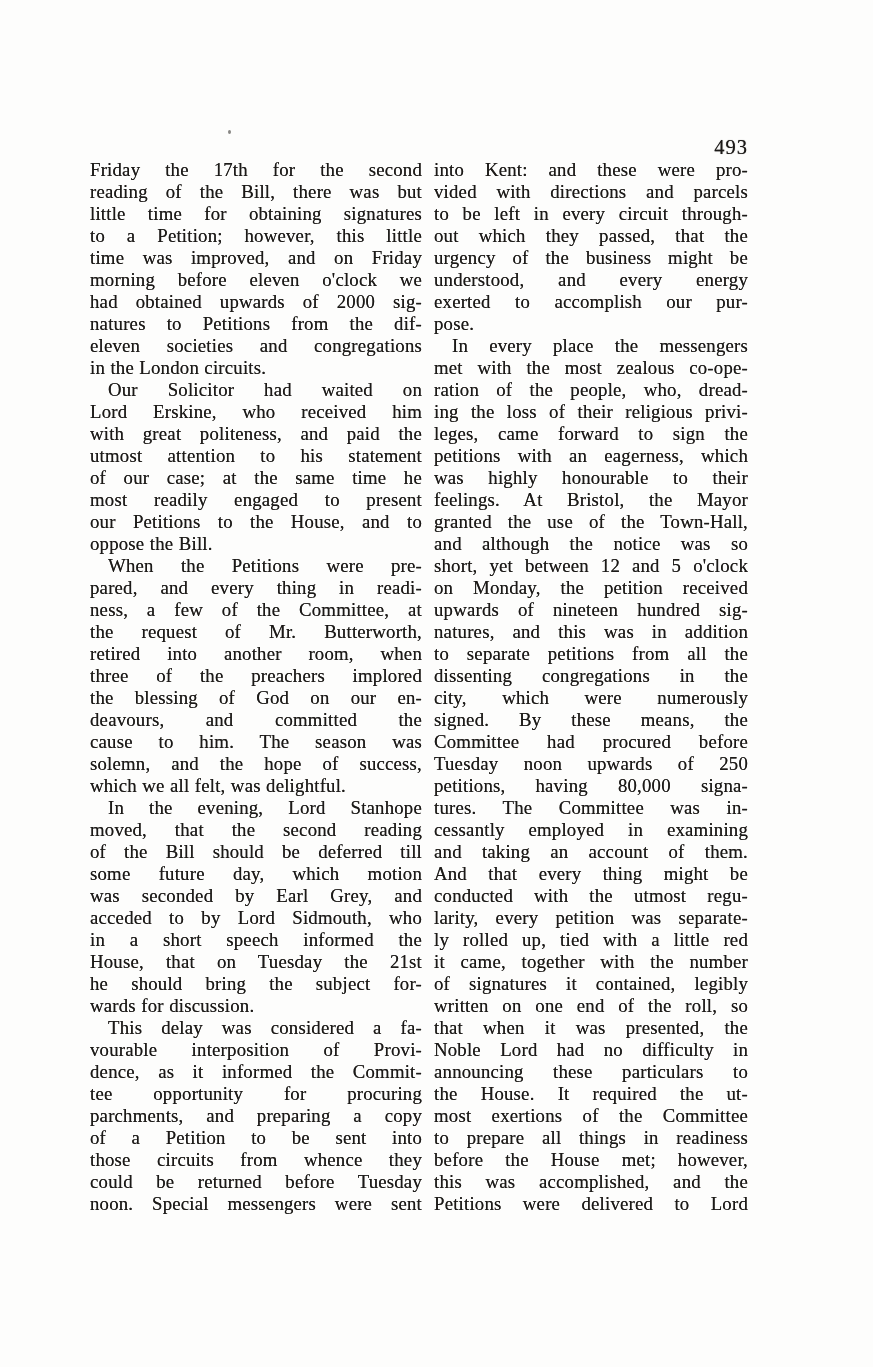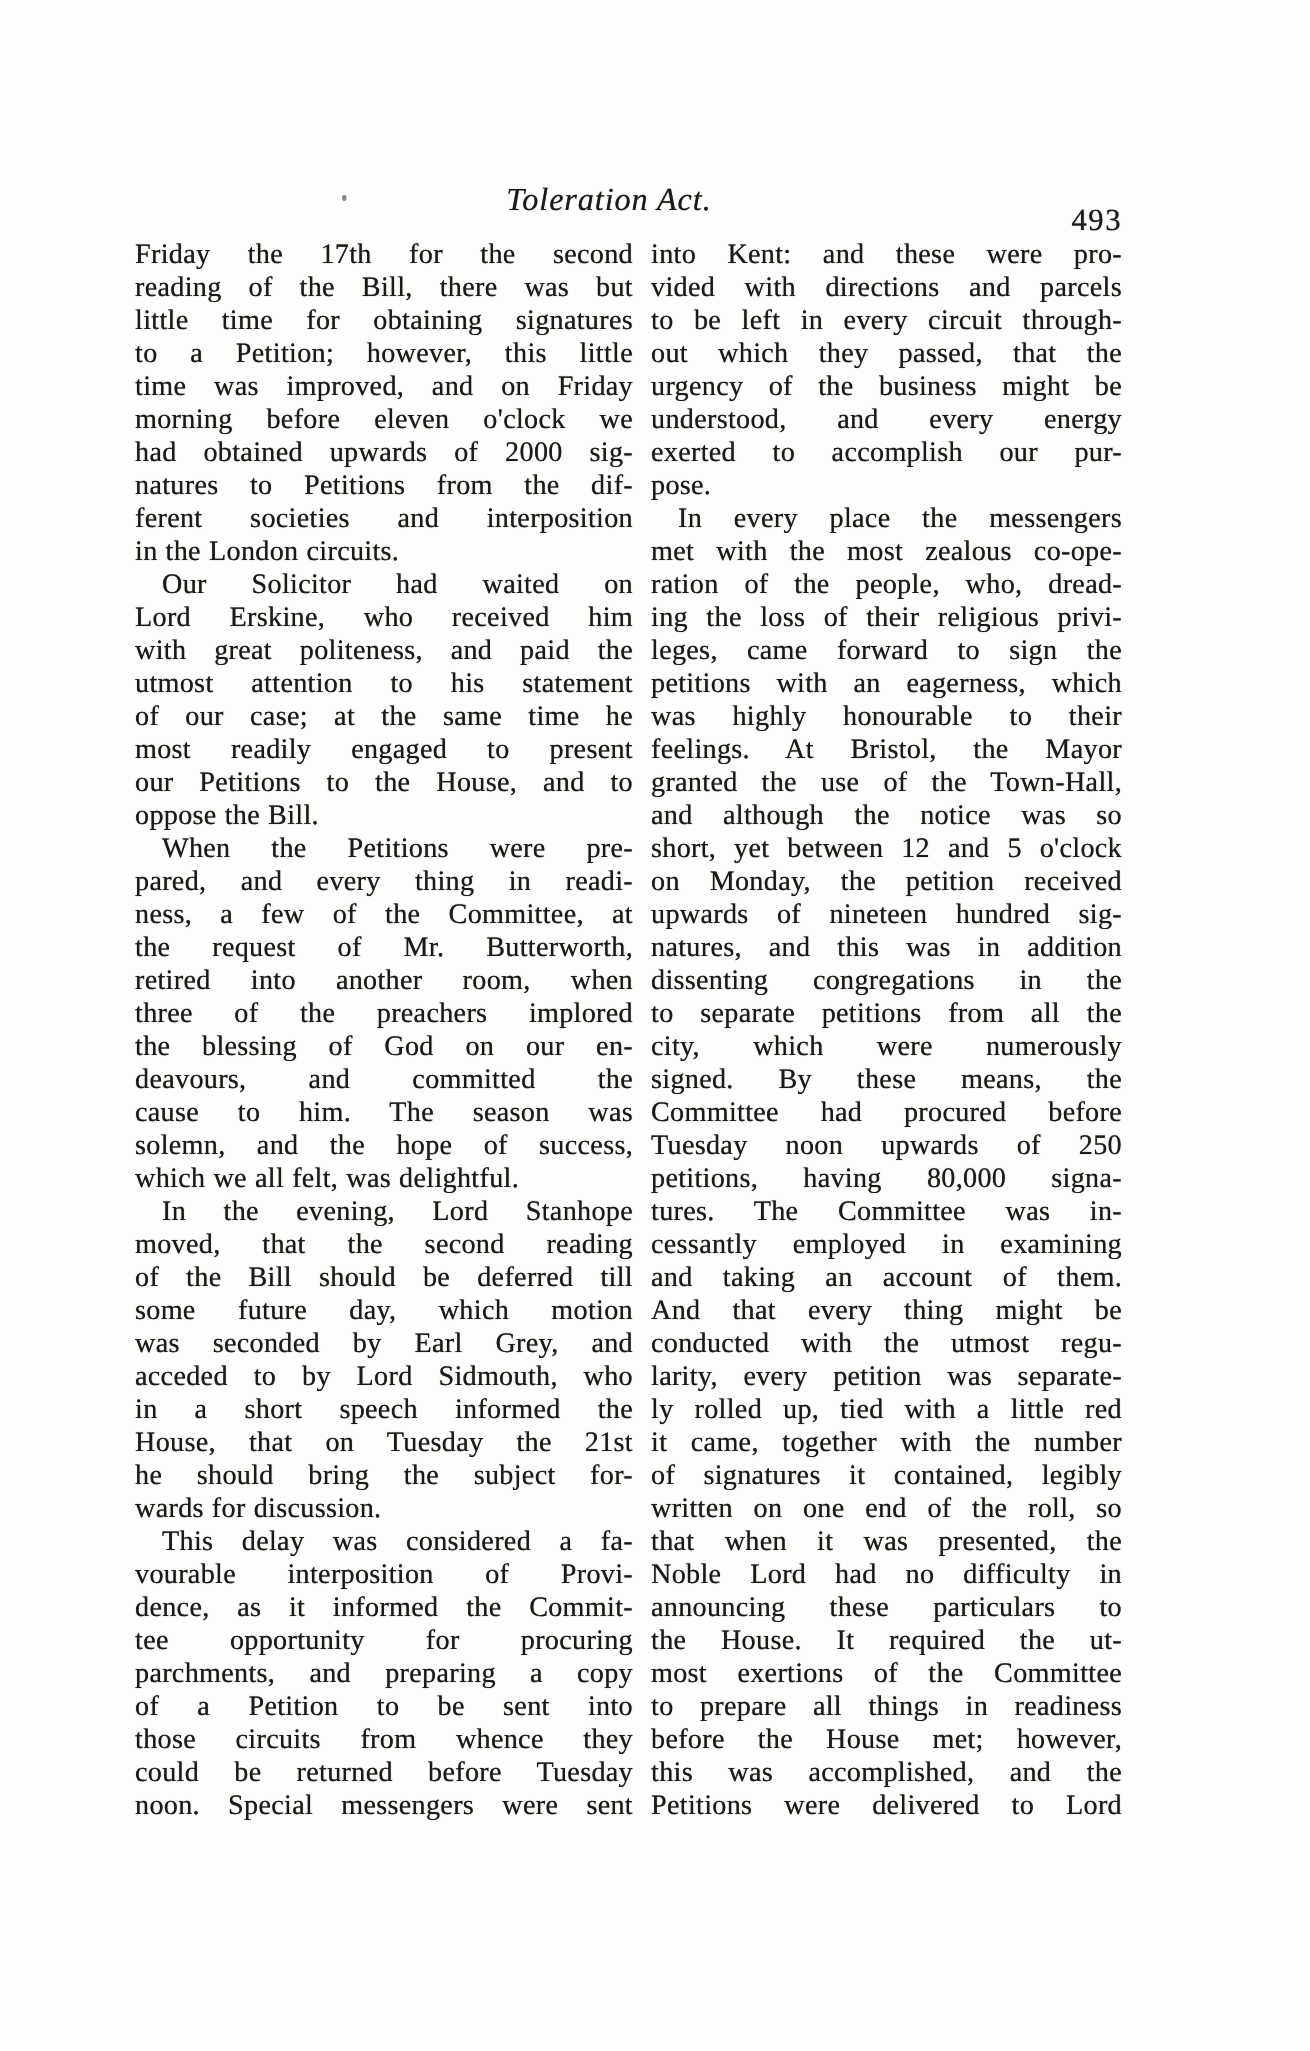--- a/index.html
+++ b/index.html
@@ -69,36 +69,35 @@
     text-shadow: 0 0 0.55px rgba(30,28,25,0.8);
   }
   .line.indent { text-indent: 18px; }
   .line.para-end { text-align-last: left; }
 </style>
 </head>
 <body>
 
 <div class="page">
   <div class="header">
-    <span class="running-title">Toleration Act.</span>
     <span class="page-number">493</span>
   </div>
   <div class="speck"></div>
   <div class="columns">
     <div class="column col-left">
         <div class="paragraph">
           <div class="line">Friday the 17th for the second</div>
           <div class="line">reading of the Bill, there was but</div>
           <div class="line">little time for obtaining signatures</div>
           <div class="line">to a Petition; however, this little</div>
           <div class="line">time was improved, and on Friday</div>
           <div class="line">morning before eleven o'clock we</div>
           <div class="line">had obtained upwards of 2000 sig-</div>
           <div class="line">natures to Petitions from the dif-</div>
-          <div class="line">ferent societies and interposition</div>
+          <div class="line">eleven societies and congregations</div>
           <div class="line para-end">in the London circuits.</div>
         </div>
         <div class="paragraph">
           <div class="line indent">Our Solicitor had waited on</div>
           <div class="line">Lord Erskine, who received him</div>
           <div class="line">with great politeness, and paid the</div>
           <div class="line">utmost attention to his statement</div>
           <div class="line">of our case; at the same time he</div>
           <div class="line">most readily engaged to present</div>
           <div class="line">our Petitions to the House, and to</div>
@@ -160,22 +159,22 @@
           <div class="line">leges, came forward to sign the</div>
           <div class="line">petitions with an eagerness, which</div>
           <div class="line">was highly honourable to their</div>
           <div class="line">feelings. At Bristol, the Mayor</div>
           <div class="line">granted the use of the Town-Hall,</div>
           <div class="line">and although the notice was so</div>
           <div class="line">short, yet between 12 and 5 o'clock</div>
           <div class="line">on Monday, the petition received</div>
           <div class="line">upwards of nineteen hundred sig-</div>
           <div class="line">natures, and this was in addition</div>
+          <div class="line">to separate petitions from all the</div>
           <div class="line">dissenting congregations in the</div>
-          <div class="line">to separate petitions from all the</div>
           <div class="line">city, which were numerously</div>
           <div class="line">signed. By these means, the</div>
           <div class="line">Committee had procured before</div>
           <div class="line">Tuesday noon upwards of 250</div>
           <div class="line">petitions, having 80,000 signa-</div>
           <div class="line">tures. The Committee was in-</div>
           <div class="line">cessantly employed in examining</div>
           <div class="line">and taking an account of them.</div>
           <div class="line">And that every thing might be</div>
           <div class="line">conducted with the utmost regu-</div>

